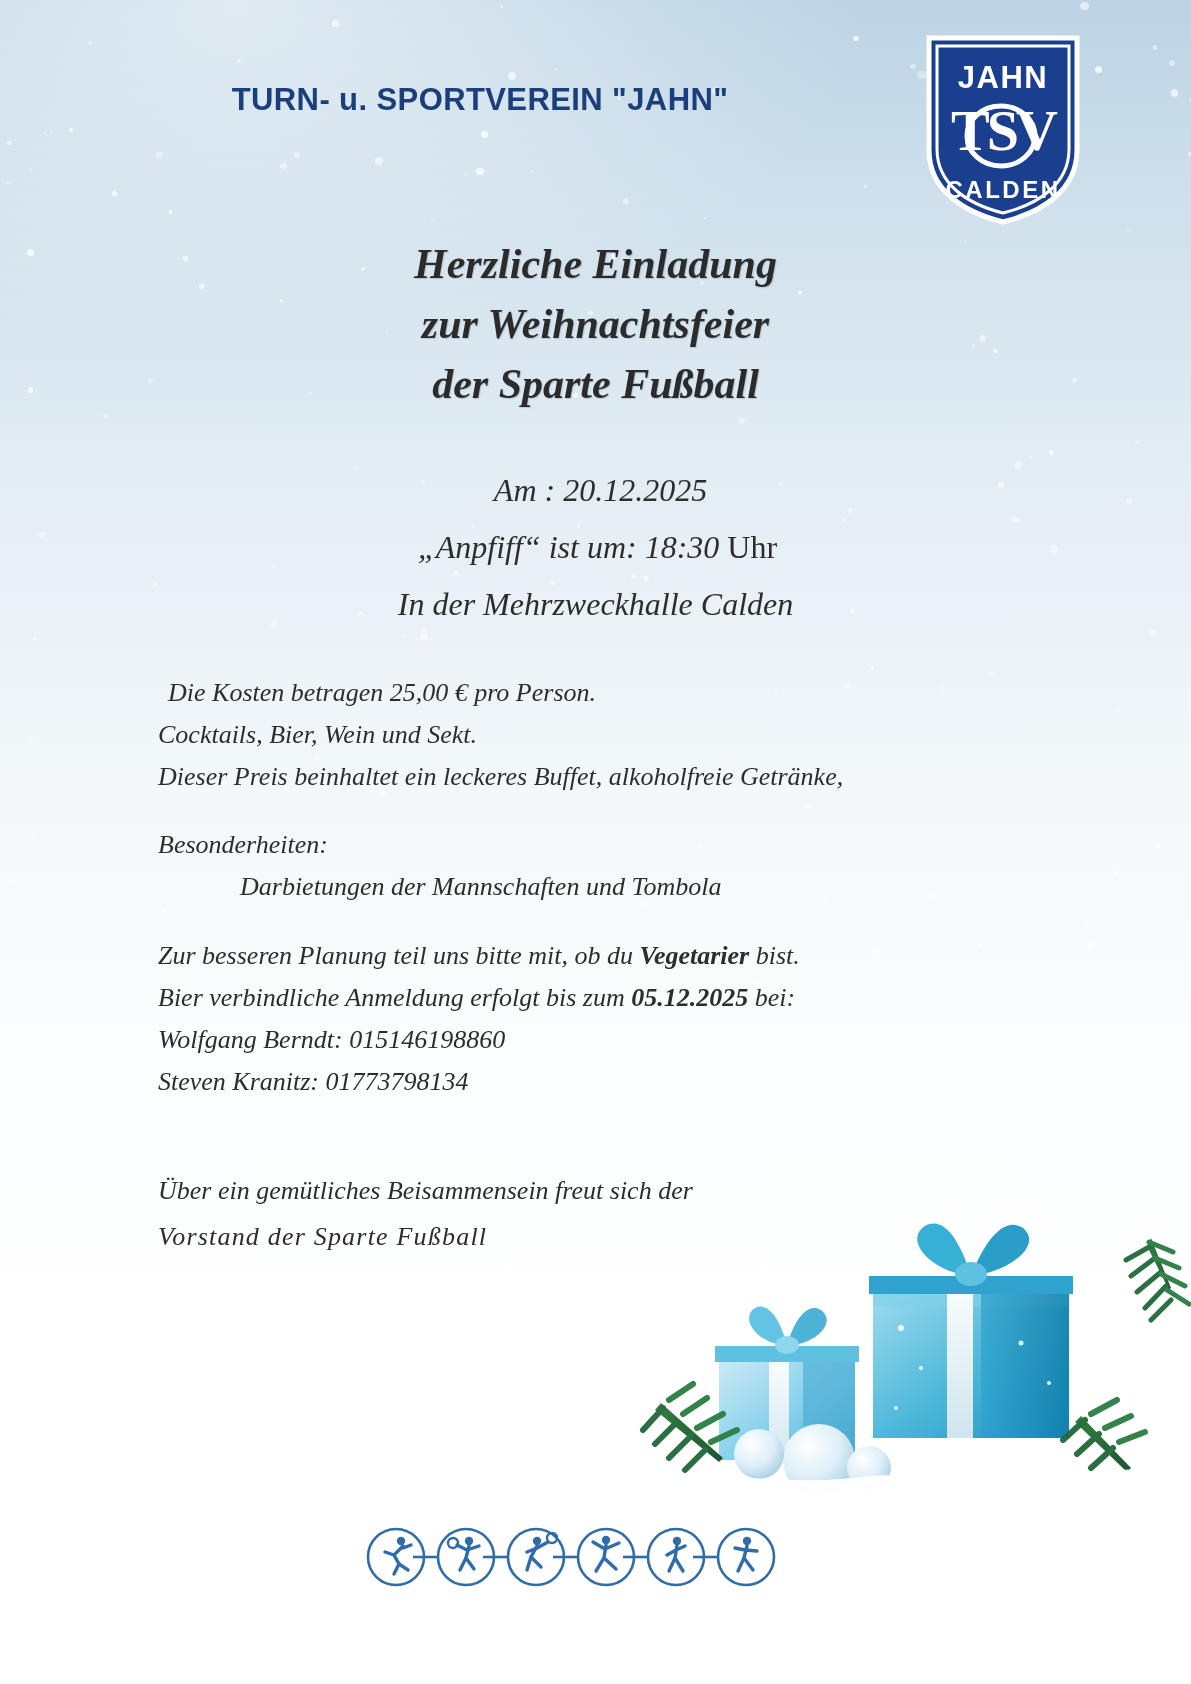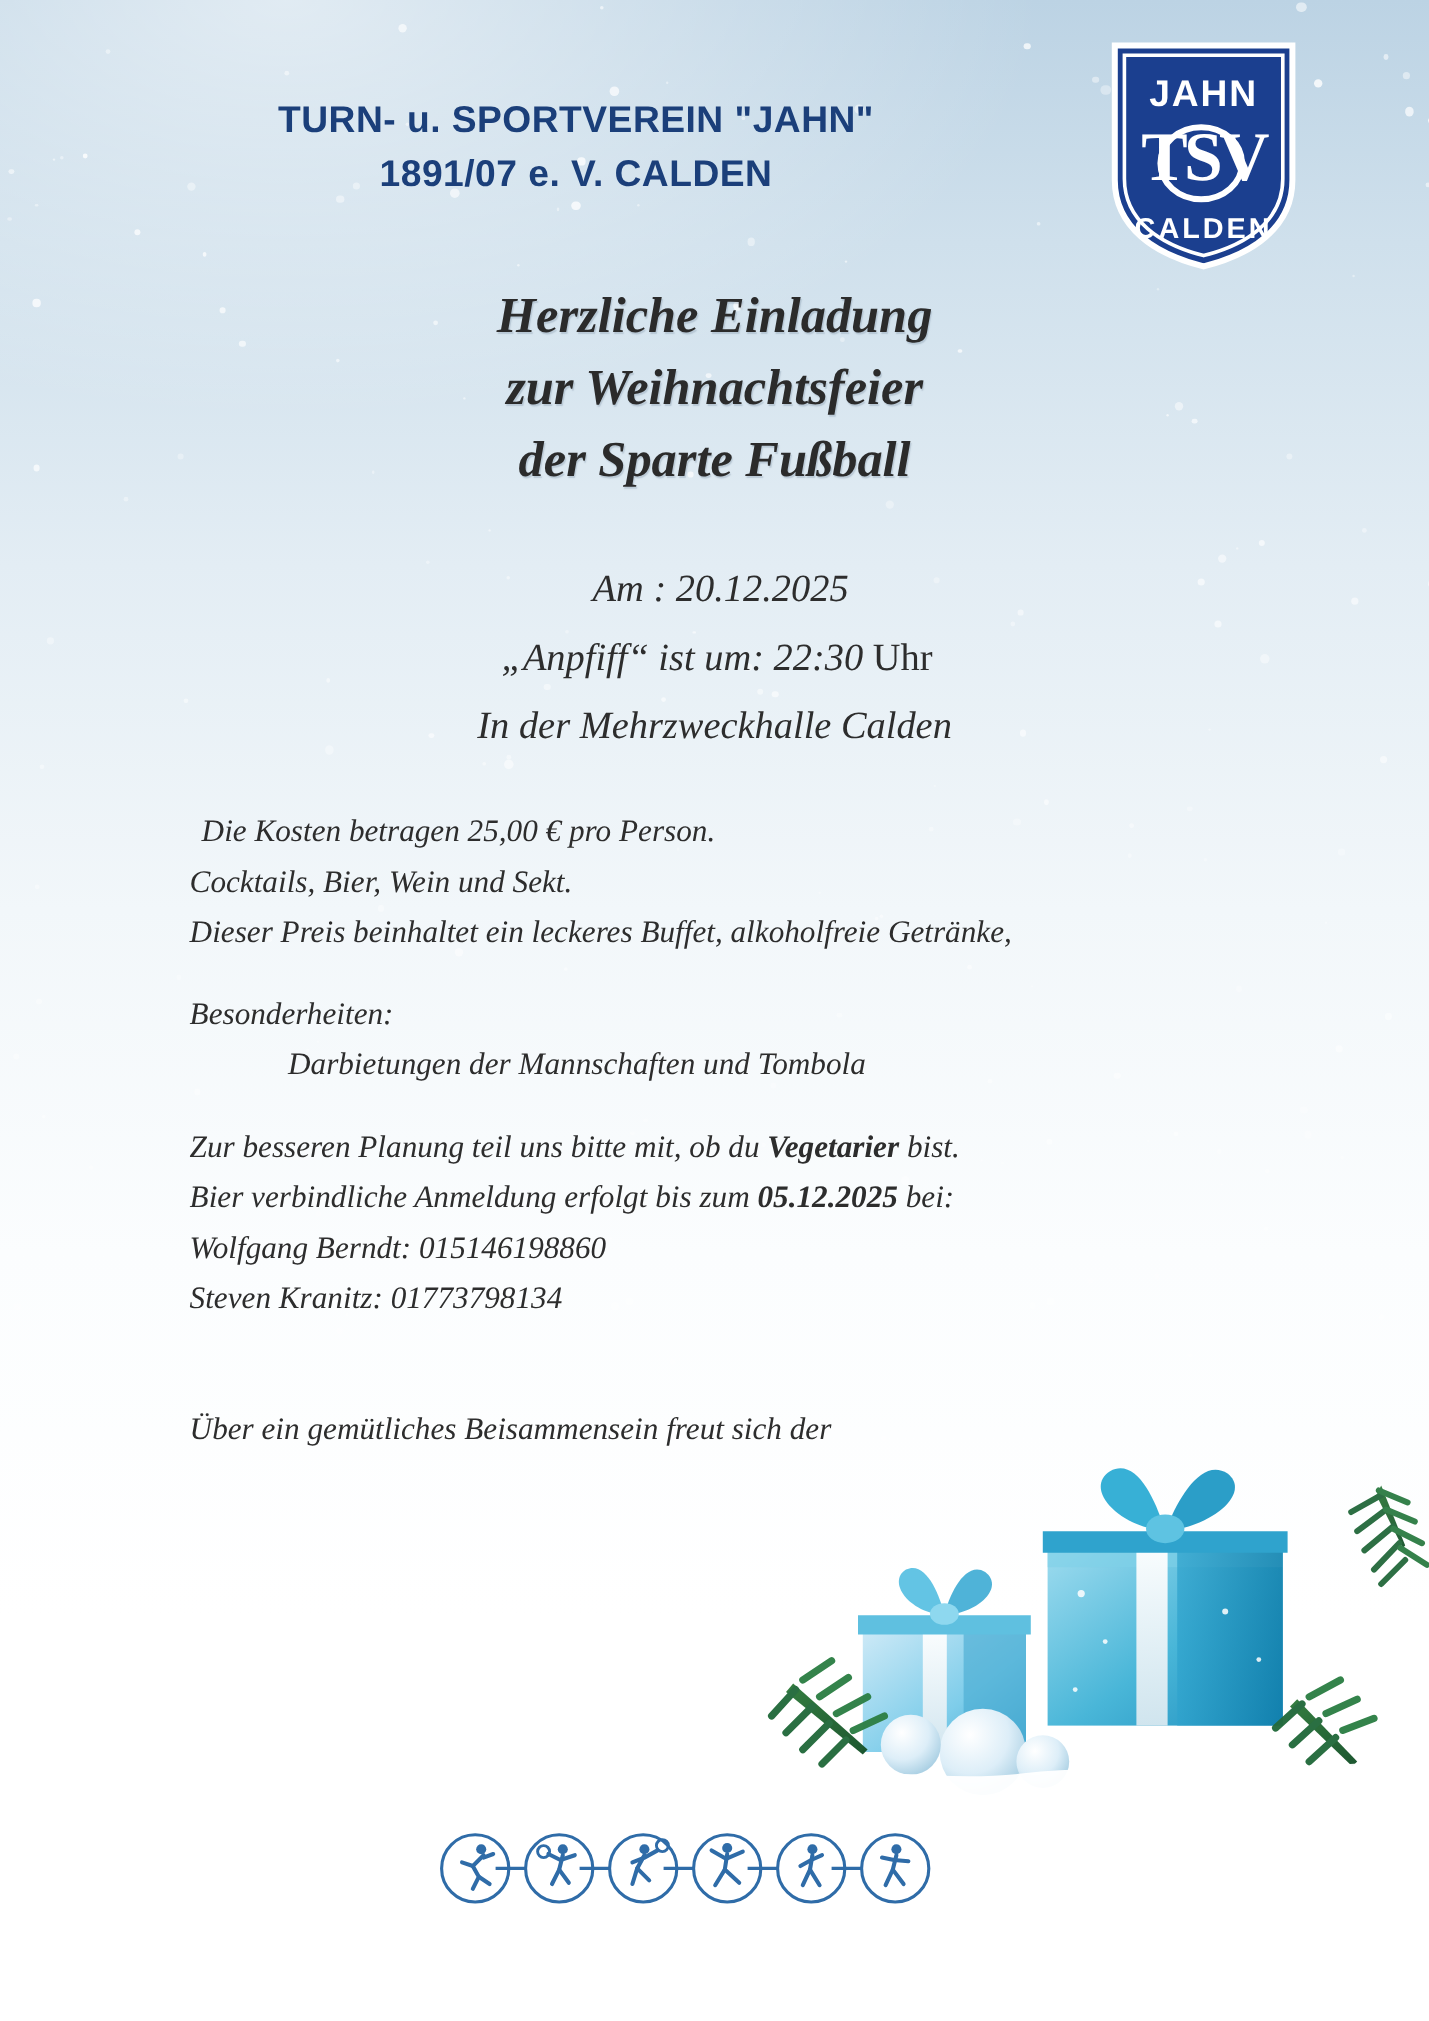--- a/index.html
+++ b/index.html
@@ -429,21 +429,20 @@
       <div class="flake" style="left:385.9px;top:330.6px;width:2.1px;height:2.1px;opacity:0.50;"></div>
       <div class="flake" style="left:1098.3px;top:1354.8px;width:3.6px;height:3.6px;opacity:0.25;"></div>
       <div class="flake" style="left:1169.2px;top:60.2px;width:5.9px;height:5.9px;opacity:0.46;"></div>
       <div class="flake" style="left:293.6px;top:152.1px;width:6.4px;height:6.4px;opacity:0.42;"></div>
       <div class="flake" style="left:204.6px;top:1482.2px;width:5.0px;height:5.0px;opacity:0.21;"></div>
       <div class="flake" style="left:910.3px;top:63.5px;width:5.7px;height:5.7px;opacity:0.44;"></div>
     </div>
 
   <div class="club-name">
     <div>TURN- u. SPORTVEREIN "JAHN"</div>
-    <div>1891/07  e. V. CALDEN</div>
   </div>
 
   <div class="crest">
     <svg width="160" height="195" viewBox="0 0 160 195">
       <path d="M6 6 H154 V118 C154 158 120 180 80 190 C40 180 6 158 6 118 Z" fill="#1b3f8f" stroke="#ffffff" stroke-width="5"></path>
       <path d="M14 14 H146 V117 C146 152 116 172 80 181 C44 172 14 152 14 117 Z" fill="none" stroke="#ffffff" stroke-width="3"></path>
       <text x="80" y="56" text-anchor="middle" font-family="Liberation Sans, sans-serif" font-size="31" font-weight="bold" fill="#ffffff" letter-spacing="1.5">JAHN</text>
       <text x="80" y="118" text-anchor="middle" font-family="Liberation Serif, serif" font-size="58" font-weight="bold" fill="#ffffff" letter-spacing="-3">TSV</text>
       <ellipse cx="78" cy="104" rx="34" ry="30" fill="none" stroke="#ffffff" stroke-width="5"></ellipse>
       <text x="80" y="166" text-anchor="middle" font-family="Liberation Sans, sans-serif" font-size="24" font-weight="bold" fill="#ffffff" letter-spacing="2.5">CALDEN</text>
@@ -451,40 +450,41 @@
   </div>
 
   <div class="headline">
     <span class="ln">Herzliche  Einladung</span>
     <span class="ln">zur Weihnachtsfeier</span>
     <span class="ln">der Sparte Fußball</span>
   </div>
 
   <div class="event">
     <span class="ln l1">Am : 20.12.2025</span>
-    <span class="ln l2"><span>„Anpfiff“ ist um: 22:30</span><span class="nonitalic"> Uhr</span></span>
+    <span class="ln l2"><span>„Anpfiff“ ist um: 18:30</span><span class="nonitalic"> Uhr</span></span>
     <span class="ln">In der Mehrzweckhalle Calden</span>
   </div>
 
   <div class="body-text">
     <p class="lead">Die  Kosten betragen  25,00 €  pro  Person.</p>
     <p>Cocktails, Bier, Wein und Sekt.</p>
     <p>Dieser Preis beinhaltet ein leckeres Buffet, alkoholfreie Getränke,</p>
     <div class="gap"></div>
     <p>Besonderheiten:</p>
     <p class="indent">Darbietungen der Mannschaften und Tombola</p>
     <div class="gap"></div>
     <p><span>Zur besseren Planung teil uns bitte mit, ob du </span><b>Vegetarier</b><span> bist.</span></p>
     <p><span>Bier verbindliche Anmeldung erfolgt bis zum </span><b>05.12.2025</b><span> bei:</span></p>
     <p>Wolfgang Berndt: 015146198860</p>
     <p>Steven Kranitz: 01773798134</p>
   </div>
 
   <div class="closing">
     <p>Über ein gemütliches  Beisammensein freut sich der</p>
+    <p class="sp">Vorstand  der  Sparte  Fußball</p>
   </div>
 
   <div class="ground"></div>
 
   <div class="gifts">
     <svg width="640" height="330" viewBox="0 0 640 330">
       <defs>
         <linearGradient id="boxBig" x1="0" y1="0" x2="1" y2="1">
           <stop offset="0%" stop-color="#9fdcef"></stop>
           <stop offset="55%" stop-color="#49b6d8"></stop>

